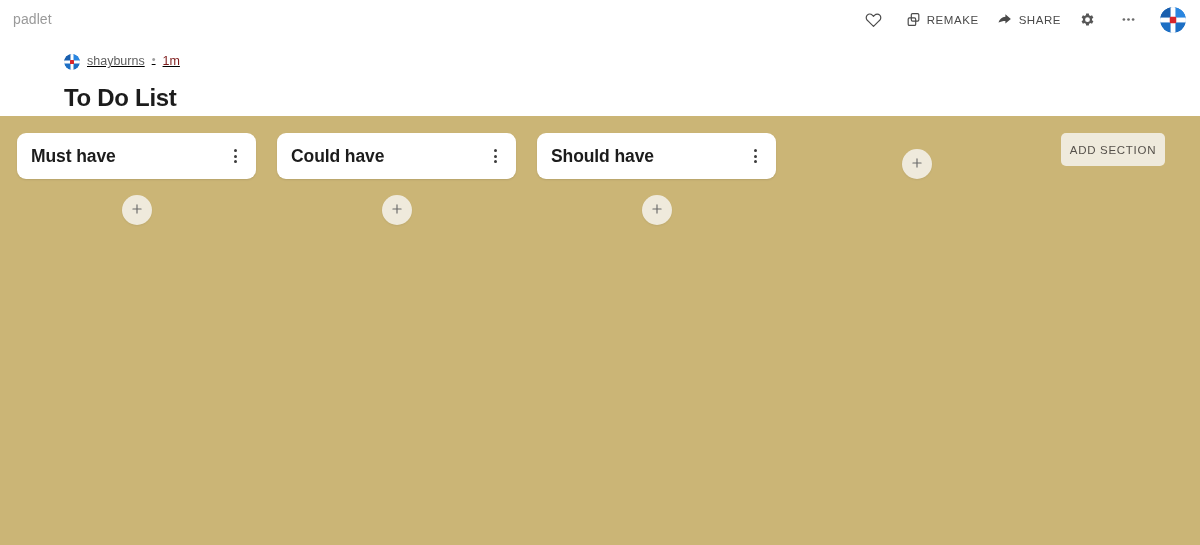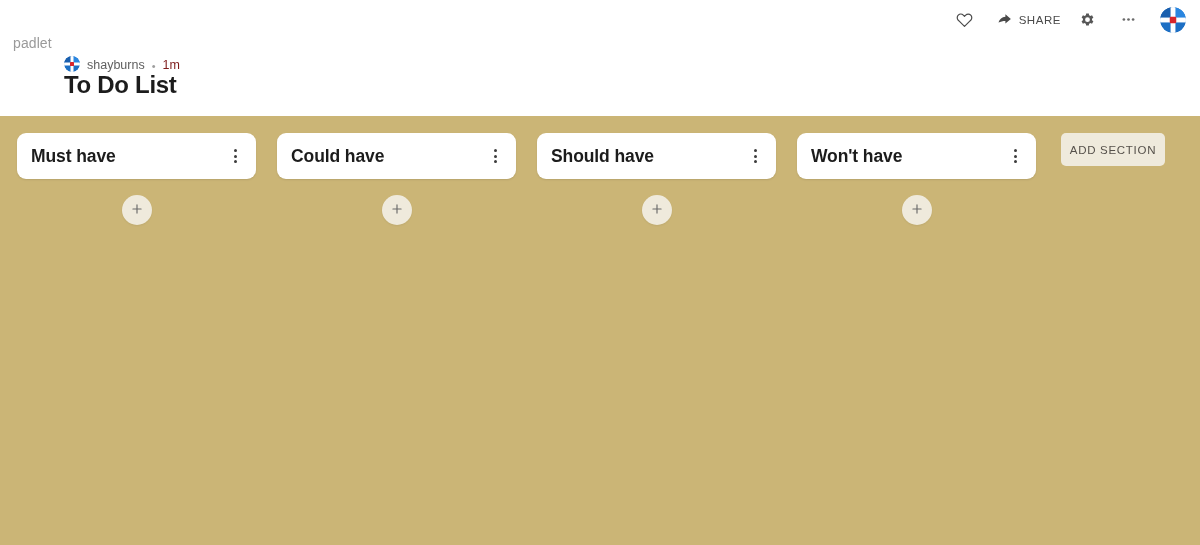--- a/index.html
+++ b/index.html
@@ -29,21 +29,20 @@
   }
 
   .brand {
     position: absolute;
     left: 13px;
     top: 11px;
     font-size: 14px;
     color: #9a9a9a;
     letter-spacing: 0.1px;
     font-family: "Liberation Sans", sans-serif;
-    margin-top: 24px;
   }
 
   .topbar-actions {
     position: absolute;
     right: 14px;
     top: 0;
     height: 39px;
     display: flex;
     align-items: center;
     gap: 0px;
@@ -87,23 +86,24 @@
     height: 77px;
     background: #ffffff;
     z-index: 4;
   }
 
   .byline {
     position: absolute;
     left: 64px;
     top: 15px;
     display: flex;
-    align-items: flex-end;
+    align-items: flex-start;
     gap: 7px;
     height: 18px;
+    text-decoration: underline;
   }
 
   .byline-avatar {
     width: 16px; height: 16px;
     border-radius: 50%;
     overflow: hidden;
     line-height: 0;
     flex: 0 0 auto;
   }
 
@@ -119,21 +119,21 @@
   }
 
   .byline-time {
     font-size: 12.5px;
     color: #7f1d1d;
   }
 
   .board-title {
     position: absolute;
     left: 64px;
-    top: 32px;
+    top: 45px;
     font-size: 24px;
     font-weight: bold;
     color: #1c1c1c;
     letter-spacing: -0.3px;
   }
 
   
   .board {
     position: absolute;
     top: 116px; left: 0;
@@ -252,20 +252,29 @@
 
     <button class="tb-btn">
       <span class="tb-icon">
         <svg width="17" height="17" viewBox="0 0 24 24" fill="none" stroke="#4a4a4a" stroke-width="1.7" stroke-linecap="round" stroke-linejoin="round">
           <path d="M20.8 5.9a5 5 0 0 0-7.1 0L12 7.6l-1.7-1.7a5 5 0 1 0-7.1 7.1l1.7 1.7L12 21.8l7.1-7.1 1.7-1.7a5 5 0 0 0 0-7.1z"></path>
         </svg>
       </span>
       <span></span>
     </button>
 
+    <button class="tb-btn">
+      <span class="tb-icon">
+        <svg width="15" height="15" viewBox="0 0 24 24" fill="none" stroke="#4a4a4a" stroke-width="1.9" stroke-linecap="round" stroke-linejoin="round">
+          <rect x="8.5" y="2.5" width="12" height="12" rx="2"></rect>
+          <rect x="3.5" y="9.5" width="12" height="12" rx="2"></rect>
+        </svg>
+      </span>
+      <span>REMAKE</span>
+    </button>
 
     <button class="tb-btn">
       <span class="tb-icon">
         <svg width="16" height="16" viewBox="0 0 24 24" fill="#4a4a4a">
           <path d="M2.2 15.8c1.6-5.3 5.2-8.2 10.4-8.6V3.4l8.2 7-8.2 7v-3.9c-4 0-7.2 1-10.4 2.3z"></path>
         </svg>
       </span>
       <span>SHARE</span>
     </button>
 
@@ -387,28 +396,20 @@
             <svg width="14" height="14" viewBox="0 0 24 24" fill="none" stroke="#6b6b6b" stroke-width="2" stroke-linecap="round">
               <line x1="12" y1="5" x2="12" y2="19"></line>
                 <line x1="5" y1="12" x2="19" y2="12"></line>
             </svg>
           </span>
         </button>
       </div>
     </div>
 
     <div class="column">
-      <div class="section-card">
-        <span class="section-title">Won't have</span>
-        <button class="kebab-btn">
-          <i></i>
-          <i></i>
-          <i></i>
-        </button>
-      </div>
       <div class="add-post-wrap">
         <button class="add-post-btn">
           <span>
             <svg width="14" height="14" viewBox="0 0 24 24" fill="none" stroke="#6b6b6b" stroke-width="2" stroke-linecap="round">
               <line x1="12" y1="5" x2="12" y2="19"></line>
                 <line x1="5" y1="12" x2="19" y2="12"></line>
             </svg>
           </span>
         </button>
       </div>

